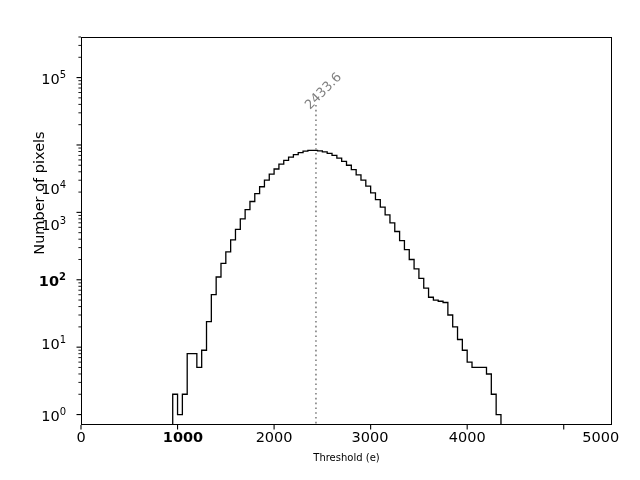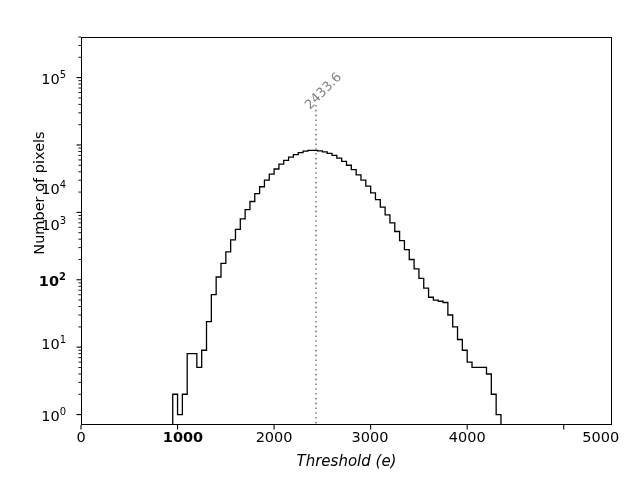--- a/index.html
+++ b/index.html
@@ -25,21 +25,21 @@
     width:531px;height:388px;
     border:1.1px solid #000000;
     box-sizing:border-box;
     background:transparent;
   }
   .plot-svg{position:absolute;left:0;top:0;width:640px;height:480px;}
   .xlabel{
     position:absolute;
     left:81px;top:452px;width:531px;
     text-align:center;
-    font-size:15px;color:#000000;font-style:italic;
+    font-size:10px;color:#000000;
   }
   .ylabel{
     position:absolute;
     left:-86px;top:185px;
     width:250px;
     text-align:center;
     font-size:14.5px;color:#000000;
     transform:rotate(-90deg);
     transform-origin:center center;
   }

